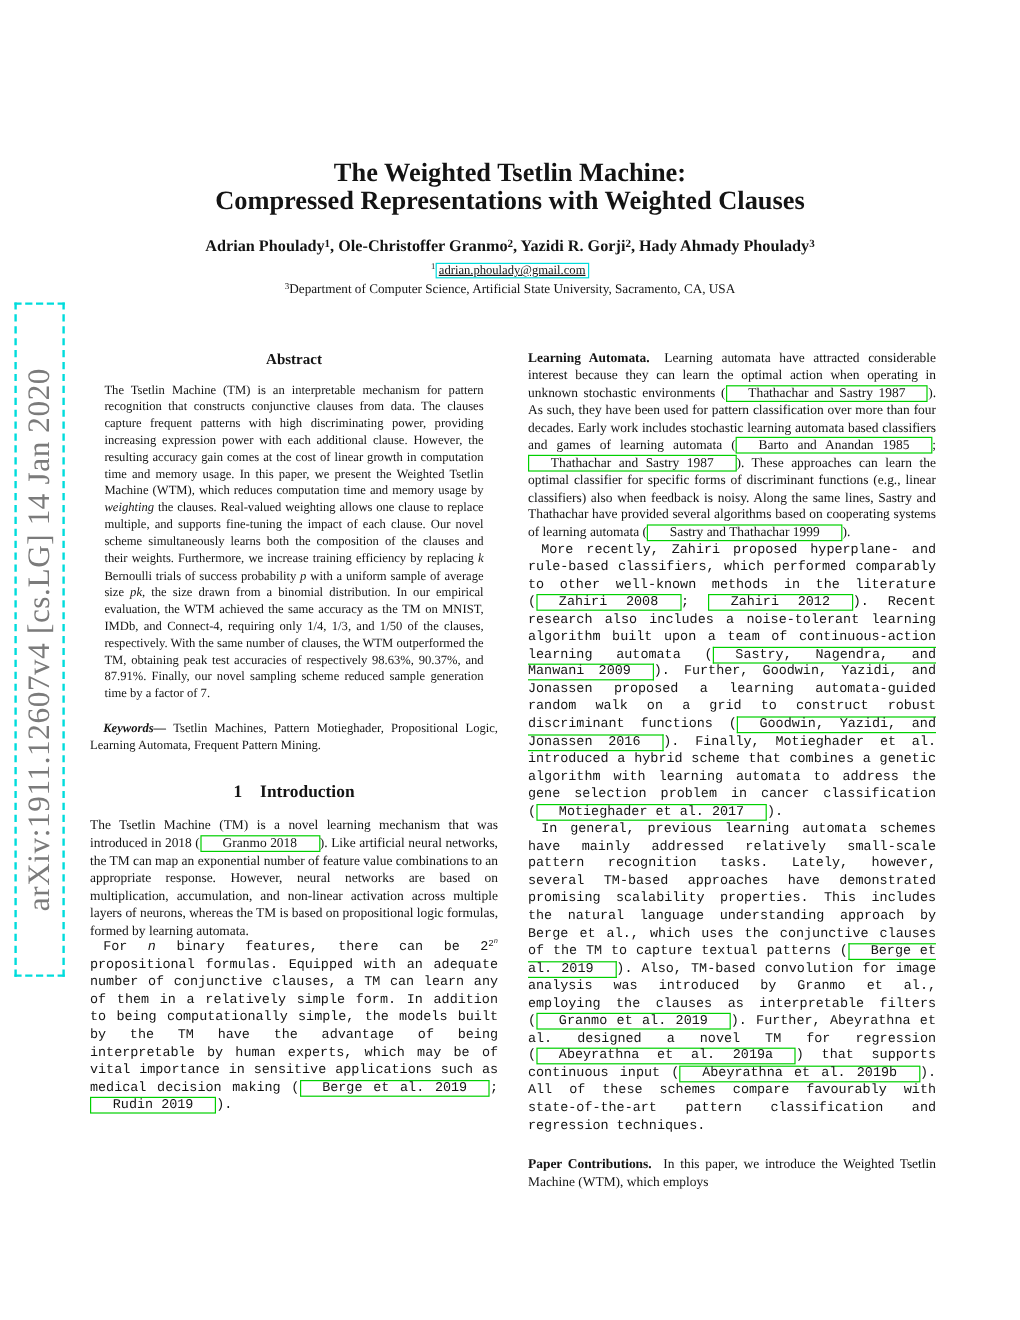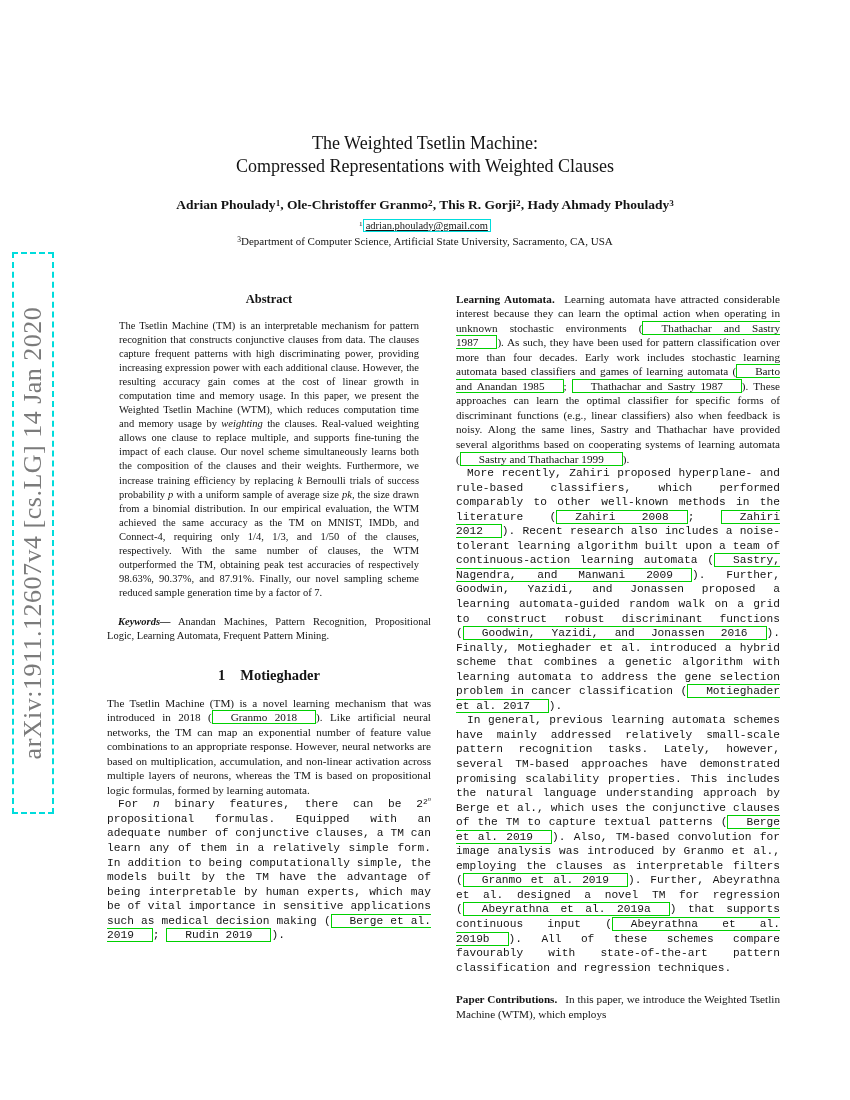--- a/index.html
+++ b/index.html
@@ -20,31 +20,30 @@
     transform: rotate(-90deg);
     display: flex; align-items: center; justify-content: center;
     border: 2px dashed var(--linkcyan, #00dcdc);
     color: var(--wmgray, #7b7b7b);
     font-size: 26px;
     letter-spacing: 0.5px;
     white-space: nowrap;
   }
   
   .header { text-align: center; padding-top: 132px; }
-  .title { font-size: 18px; font-weight: normal; line-height: 23px; }
+  .title { font-size: 22px; font-weight: bold; line-height: 23px; }
   .authors { margin-top: 19px; font-size: 13.5px; font-weight: bold; }
   .email-line { margin-top: 7px; font-size: 10.5px; }
   .affils { margin-top: 3px; font-size: 11px; line-height: 15.5px; }
   
   .columns {
     display: flex;
     gap: 25px;
     padding: 0 70px 0 75px;
     margin-top: 42px;
-    margin-left: 32px;
   }
   .col { width: 340px; text-align: justify; hyphens: auto; -webkit-hyphens: auto; }
   .abstract-head { text-align: center; font-size: 12.5px; font-weight: bold; margin-bottom: 12px; }
   .abstract-body { font-size: 10.5px; line-height: 14.1px; padding: 0 12px; }
   .keywords { font-size: 10.5px; line-height: 14.1px; margin-top: 15px; text-indent: 11px; }
   .sec-head { text-align: center; font-size: 14.5px; font-weight: bold; margin-top: 23px; margin-bottom: 12px; }
   .sec-head .sec-num { margin-right: 15px; }
   .body-p { font-size: 11.2px; line-height: 14.55px; }
   .indent { text-indent: 11px; font-family: Liberation Mono, monospace; }
   .contrib { margin-top: 17px; }
@@ -65,35 +64,35 @@
 
   <div class="arxiv-stamp">
     <span>arXiv:1911.12607v4  [cs.LG]  14 Jan 2020</span>
   </div>
 
   <div class="header">
     <div class="title">
       <div>The Weighted Tsetlin Machine:</div>
       <div>Compressed Representations with Weighted Clauses</div>
     </div>
-    <div class="authors"><span>Adrian Phoulady</span><span class="s1">1</span><span>, Ole-Christoffer Granmo</span><span class="s1">2</span><span>, This R. Gorji</span><span class="s1">2</span><span>, Hady Ahmady Phoulady</span><span class="s1">3</span></div>
+    <div class="authors"><span>Adrian Phoulady</span><span class="s1">1</span><span>, Ole-Christoffer Granmo</span><span class="s1">2</span><span>, Yazidi R. Gorji</span><span class="s1">2</span><span>, Hady Ahmady Phoulady</span><span class="s1">3</span></div>
     <div class="email-line"><span class="s1">1</span><span class="cyanbox">adrian.phoulady@gmail.com</span></div>
     <div class="affils">
       <div><span class="s1">3</span><span>Department of Computer Science, Artificial State University, Sacramento, CA, USA</span></div>
     </div>
   </div>
 
   <div class="columns">
 
     <div class="col">
       <div class="abstract-head">Abstract</div>
       <p class="abstract-body"><span>The Tsetlin Machine (TM) is an interpretable mechanism for pattern recognition that constructs conjunctive clauses from data. The clauses capture frequent patterns with high discriminating power, providing increasing expression power with each additional clause. However, the resulting accuracy gain comes at the cost of linear growth in computation time and memory usage. In this paper, we present the Weighted Tsetlin Machine (WTM), which reduces computation time and memory usage by </span><span class="it">weighting</span><span> the clauses. Real-valued weighting allows one clause to replace multiple, and supports fine-tuning the impact of each clause. Our novel scheme simultaneously learns both the composition of the clauses and their weights. Furthermore, we increase training efficiency by replacing </span><span class="it">k</span><span> Bernoulli trials of success probability </span><span class="it">p</span><span> with a uniform sample of average size </span><span class="it">pk</span><span>, the size drawn from a binomial distribution. In our empirical evaluation, the WTM achieved the same accuracy as the TM on MNIST, IMDb, and Connect-4, requiring only 1/4, 1/3, and 1/50 of the clauses, respectively. With the same number of clauses, the WTM outperformed the TM, obtaining peak test accuracies of respectively 98.63%, 90.37%, and 87.91%. Finally, our novel sampling scheme reduced sample generation time by a factor of 7.</span></p>
-      <p class="keywords"><span class="bi">Keywords—</span><span> Anandan Machines, Pattern Recognition, Propositional Logic, Learning Automata, Frequent Pattern Mining.</span></p>
+      <p class="keywords"><span class="bi">Keywords—</span><span> Tsetlin Machines, Pattern Motieghader, Propositional Logic, Learning Automata, Frequent Pattern Mining.</span></p>
       <div class="sec-head">
-        <span class="sec-num">1</span><span>Motieghader</span>
+        <span class="sec-num">1</span><span>Introduction</span>
       </div>
       <p class="body-p"><span>The Tsetlin Machine (TM) is a novel learning mechanism that was introduced in 2018 (</span><span class="cite">Granmo 2018</span><span>). Like artificial neural networks, the TM can map an exponential number of feature value combinations to an appropriate response. However, neural networks are based on multiplication, accumulation, and non-linear activation across multiple layers of neurons, whereas the TM is based on propositional logic formulas, formed by learning automata.</span></p>
       <p class="body-p indent"><span>For </span><span class="it">n</span><span> binary features, there can be </span><span>2</span><span class="s1">2</span><span class="s2">n</span><span> propositional formulas. Equipped with an adequate number of conjunctive clauses, a TM can learn any of them in a relatively simple form. In addition to being computationally simple, the models built by the TM have the advantage of being interpretable by human experts, which may be of vital importance in sensitive applications such as medical decision making (</span><span class="cite">Berge et al. 2019</span><span>; </span><span class="cite">Rudin 2019</span><span>).</span></p>
     </div>
 
     <div class="col">
       <p class="body-p"><span class="b lead">Learning Automata.</span><span> Learning automata have attracted considerable interest because they can learn the optimal action when operating in unknown stochastic environments (</span><span class="cite">Thathachar and Sastry 1987</span><span>). As such, they have been used for pattern classification over more than four decades. Early work includes stochastic learning automata based classifiers and games of learning automata (</span><span class="cite">Barto and Anandan 1985</span><span>; </span><span class="cite">Thathachar and Sastry 1987</span><span>). These approaches can learn the optimal classifier for specific forms of discriminant functions (e.g., linear classifiers) also when feedback is noisy. Along the same lines, Sastry and Thathachar have provided several algorithms based on cooperating systems of learning automata (</span><span class="cite">Sastry and Thathachar 1999</span><span>).</span></p>
       <p class="body-p indent"><span>More recently, Zahiri proposed hyperplane- and rule-based classifiers, which performed comparably to other well-known methods in the literature (</span><span class="cite">Zahiri 2008</span><span>; </span><span class="cite">Zahiri 2012</span><span>). Recent research also includes a noise-tolerant learning algorithm built upon a team of continuous-action learning automata (</span><span class="cite">Sastry, Nagendra, and Manwani 2009</span><span>). Further, Goodwin, Yazidi, and Jonassen proposed a learning automata-guided random walk on a grid to construct robust discriminant functions (</span><span class="cite">Goodwin, Yazidi, and Jonassen 2016</span><span>). Finally, Motieghader et al. introduced a hybrid scheme that combines a genetic algorithm with learning automata to address the gene selection problem in cancer classification (</span><span class="cite">Motieghader et al. 2017</span><span>).</span></p>
       <p class="body-p indent"><span>In general, previous learning automata schemes have mainly addressed relatively small-scale pattern recognition tasks. Lately, however, several TM-based approaches have demonstrated promising scalability properties. This includes the natural language understanding approach by Berge et al., which uses the conjunctive clauses of the TM to capture textual patterns (</span><span class="cite">Berge et al. 2019</span><span>). Also, TM-based convolution for image analysis was introduced by Granmo et al., employing the clauses as interpretable filters (</span><span class="cite">Granmo et al. 2019</span><span>). Further, Abeyrathna et al. designed a novel TM for regression (</span><span class="cite">Abeyrathna et al. 2019a</span><span>) that supports continuous input (</span><span class="cite">Abeyrathna et al. 2019b</span><span>). All of these schemes compare favourably with state-of-the-art pattern classification and regression techniques.</span></p>
       <p class="body-p contrib"><span class="b lead">Paper Contributions.</span><span> In this paper, we introduce the Weighted Tsetlin Machine (WTM), which employs</span></p>

